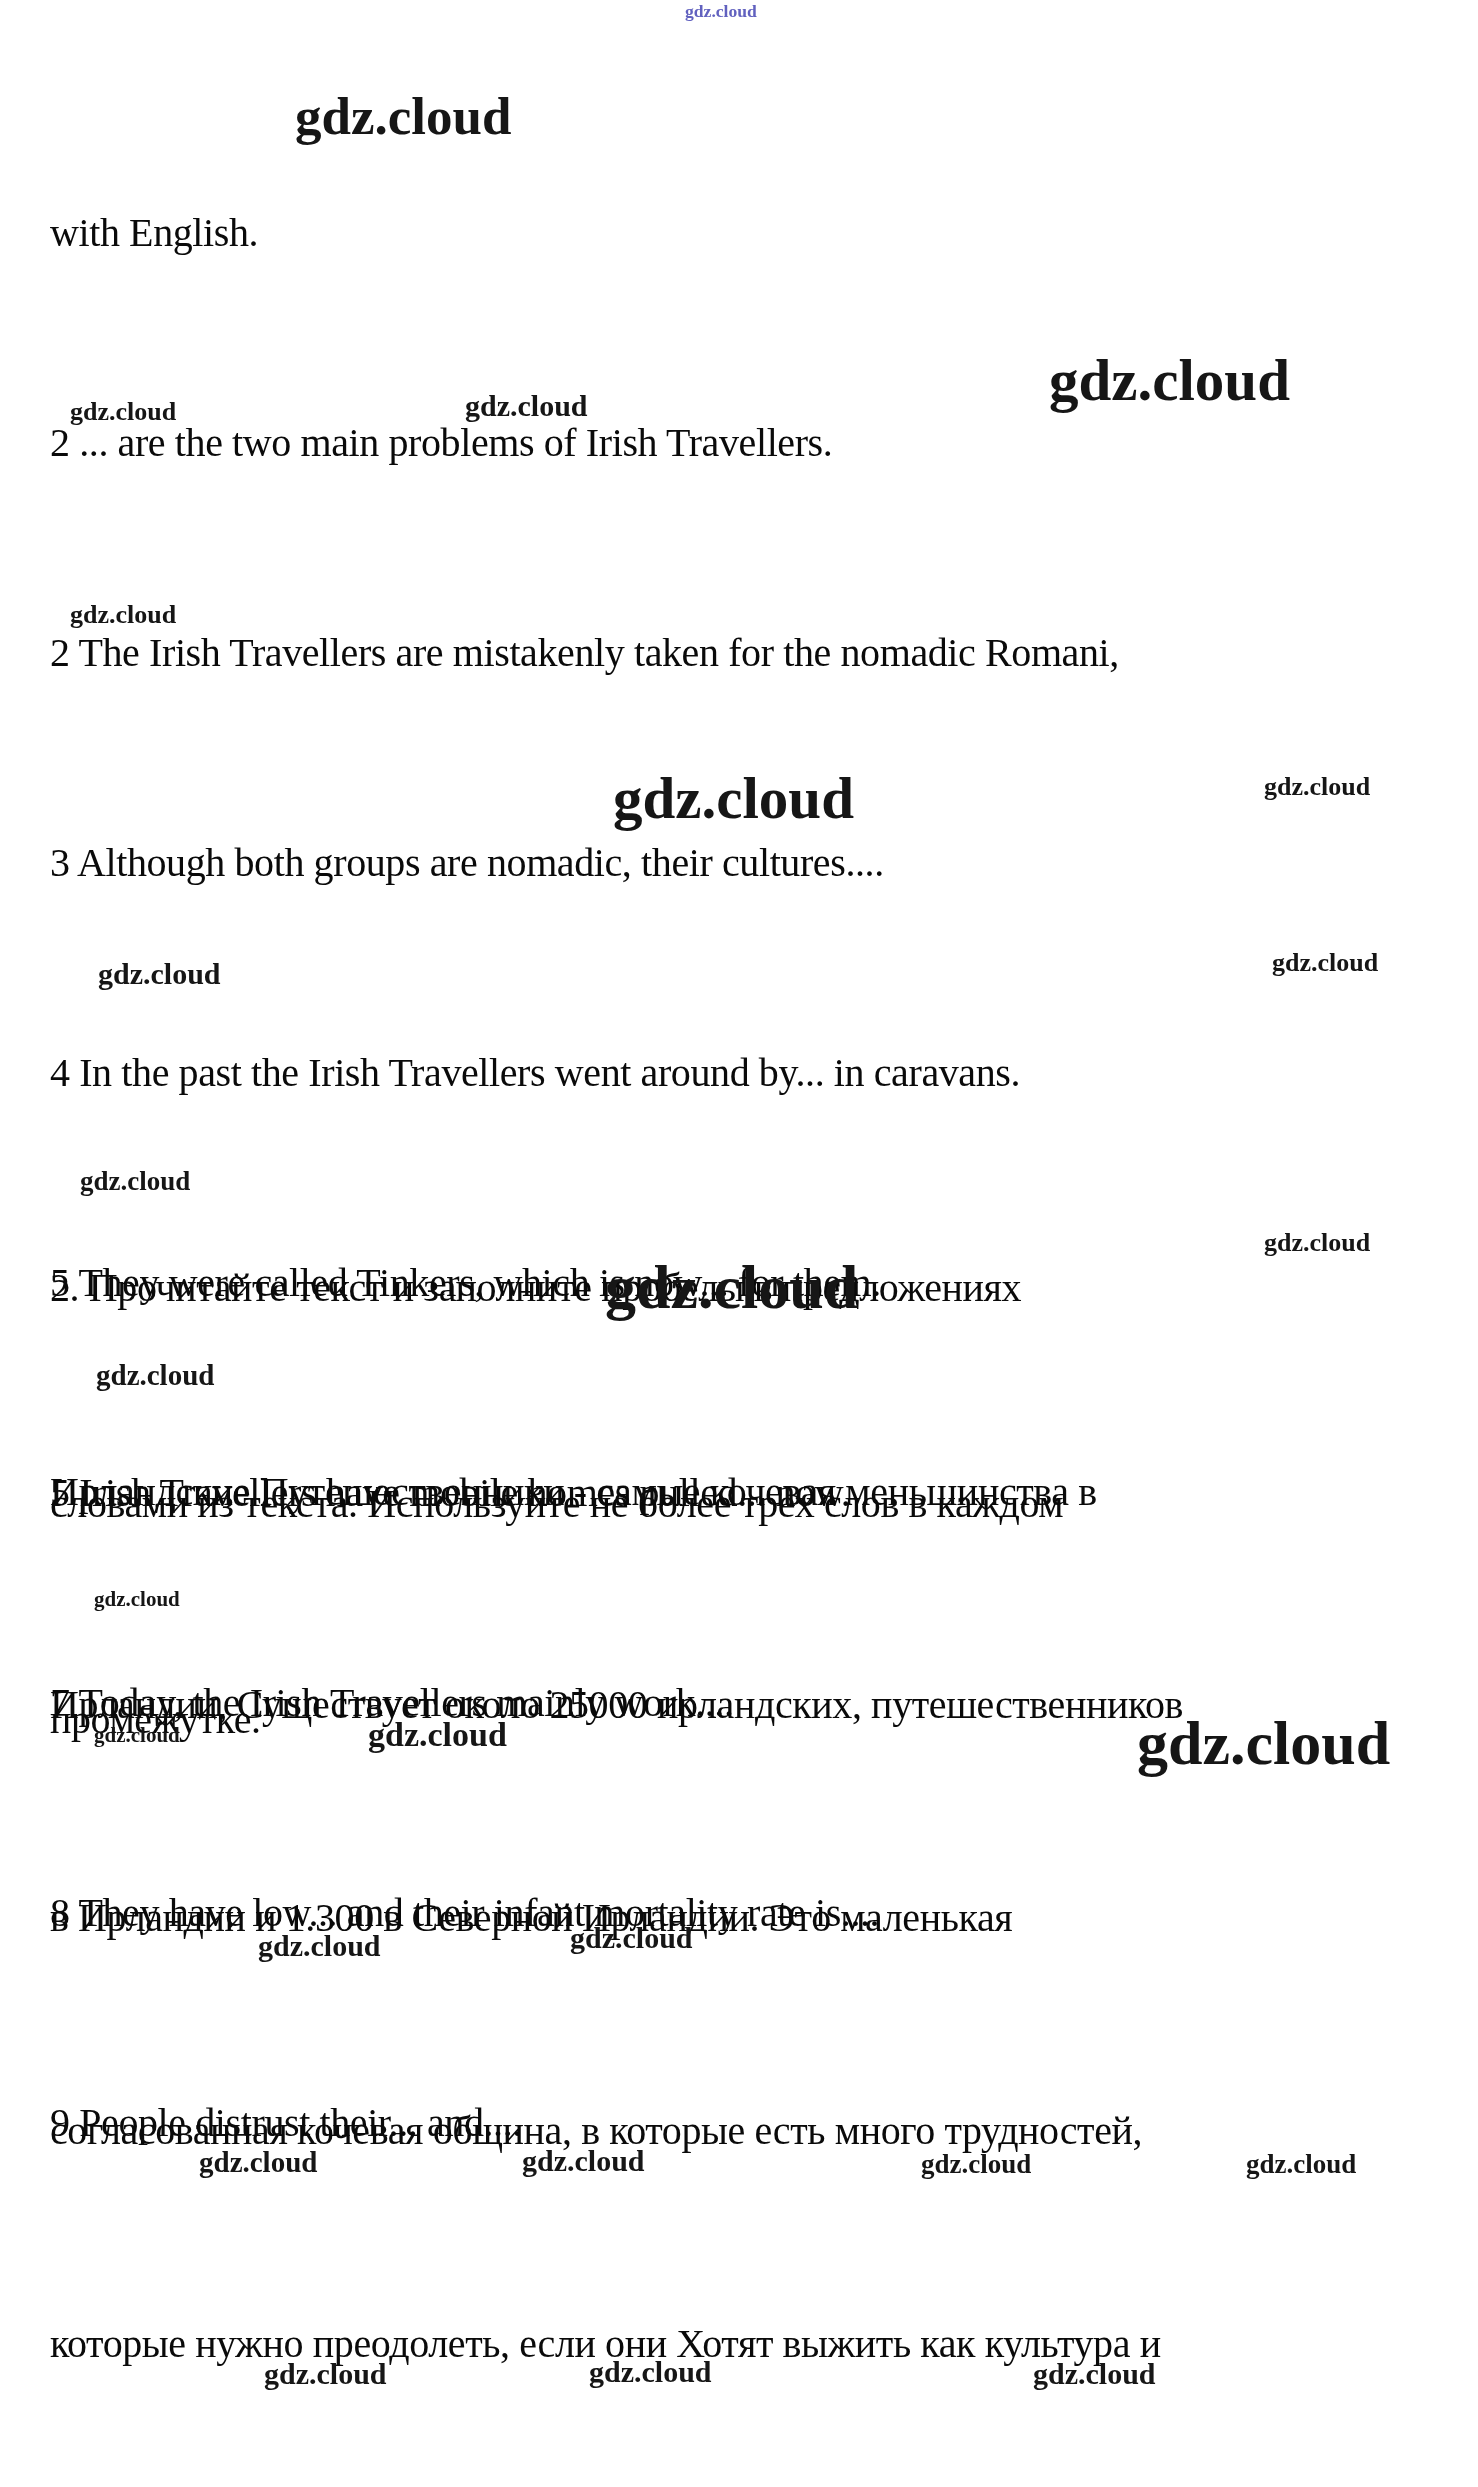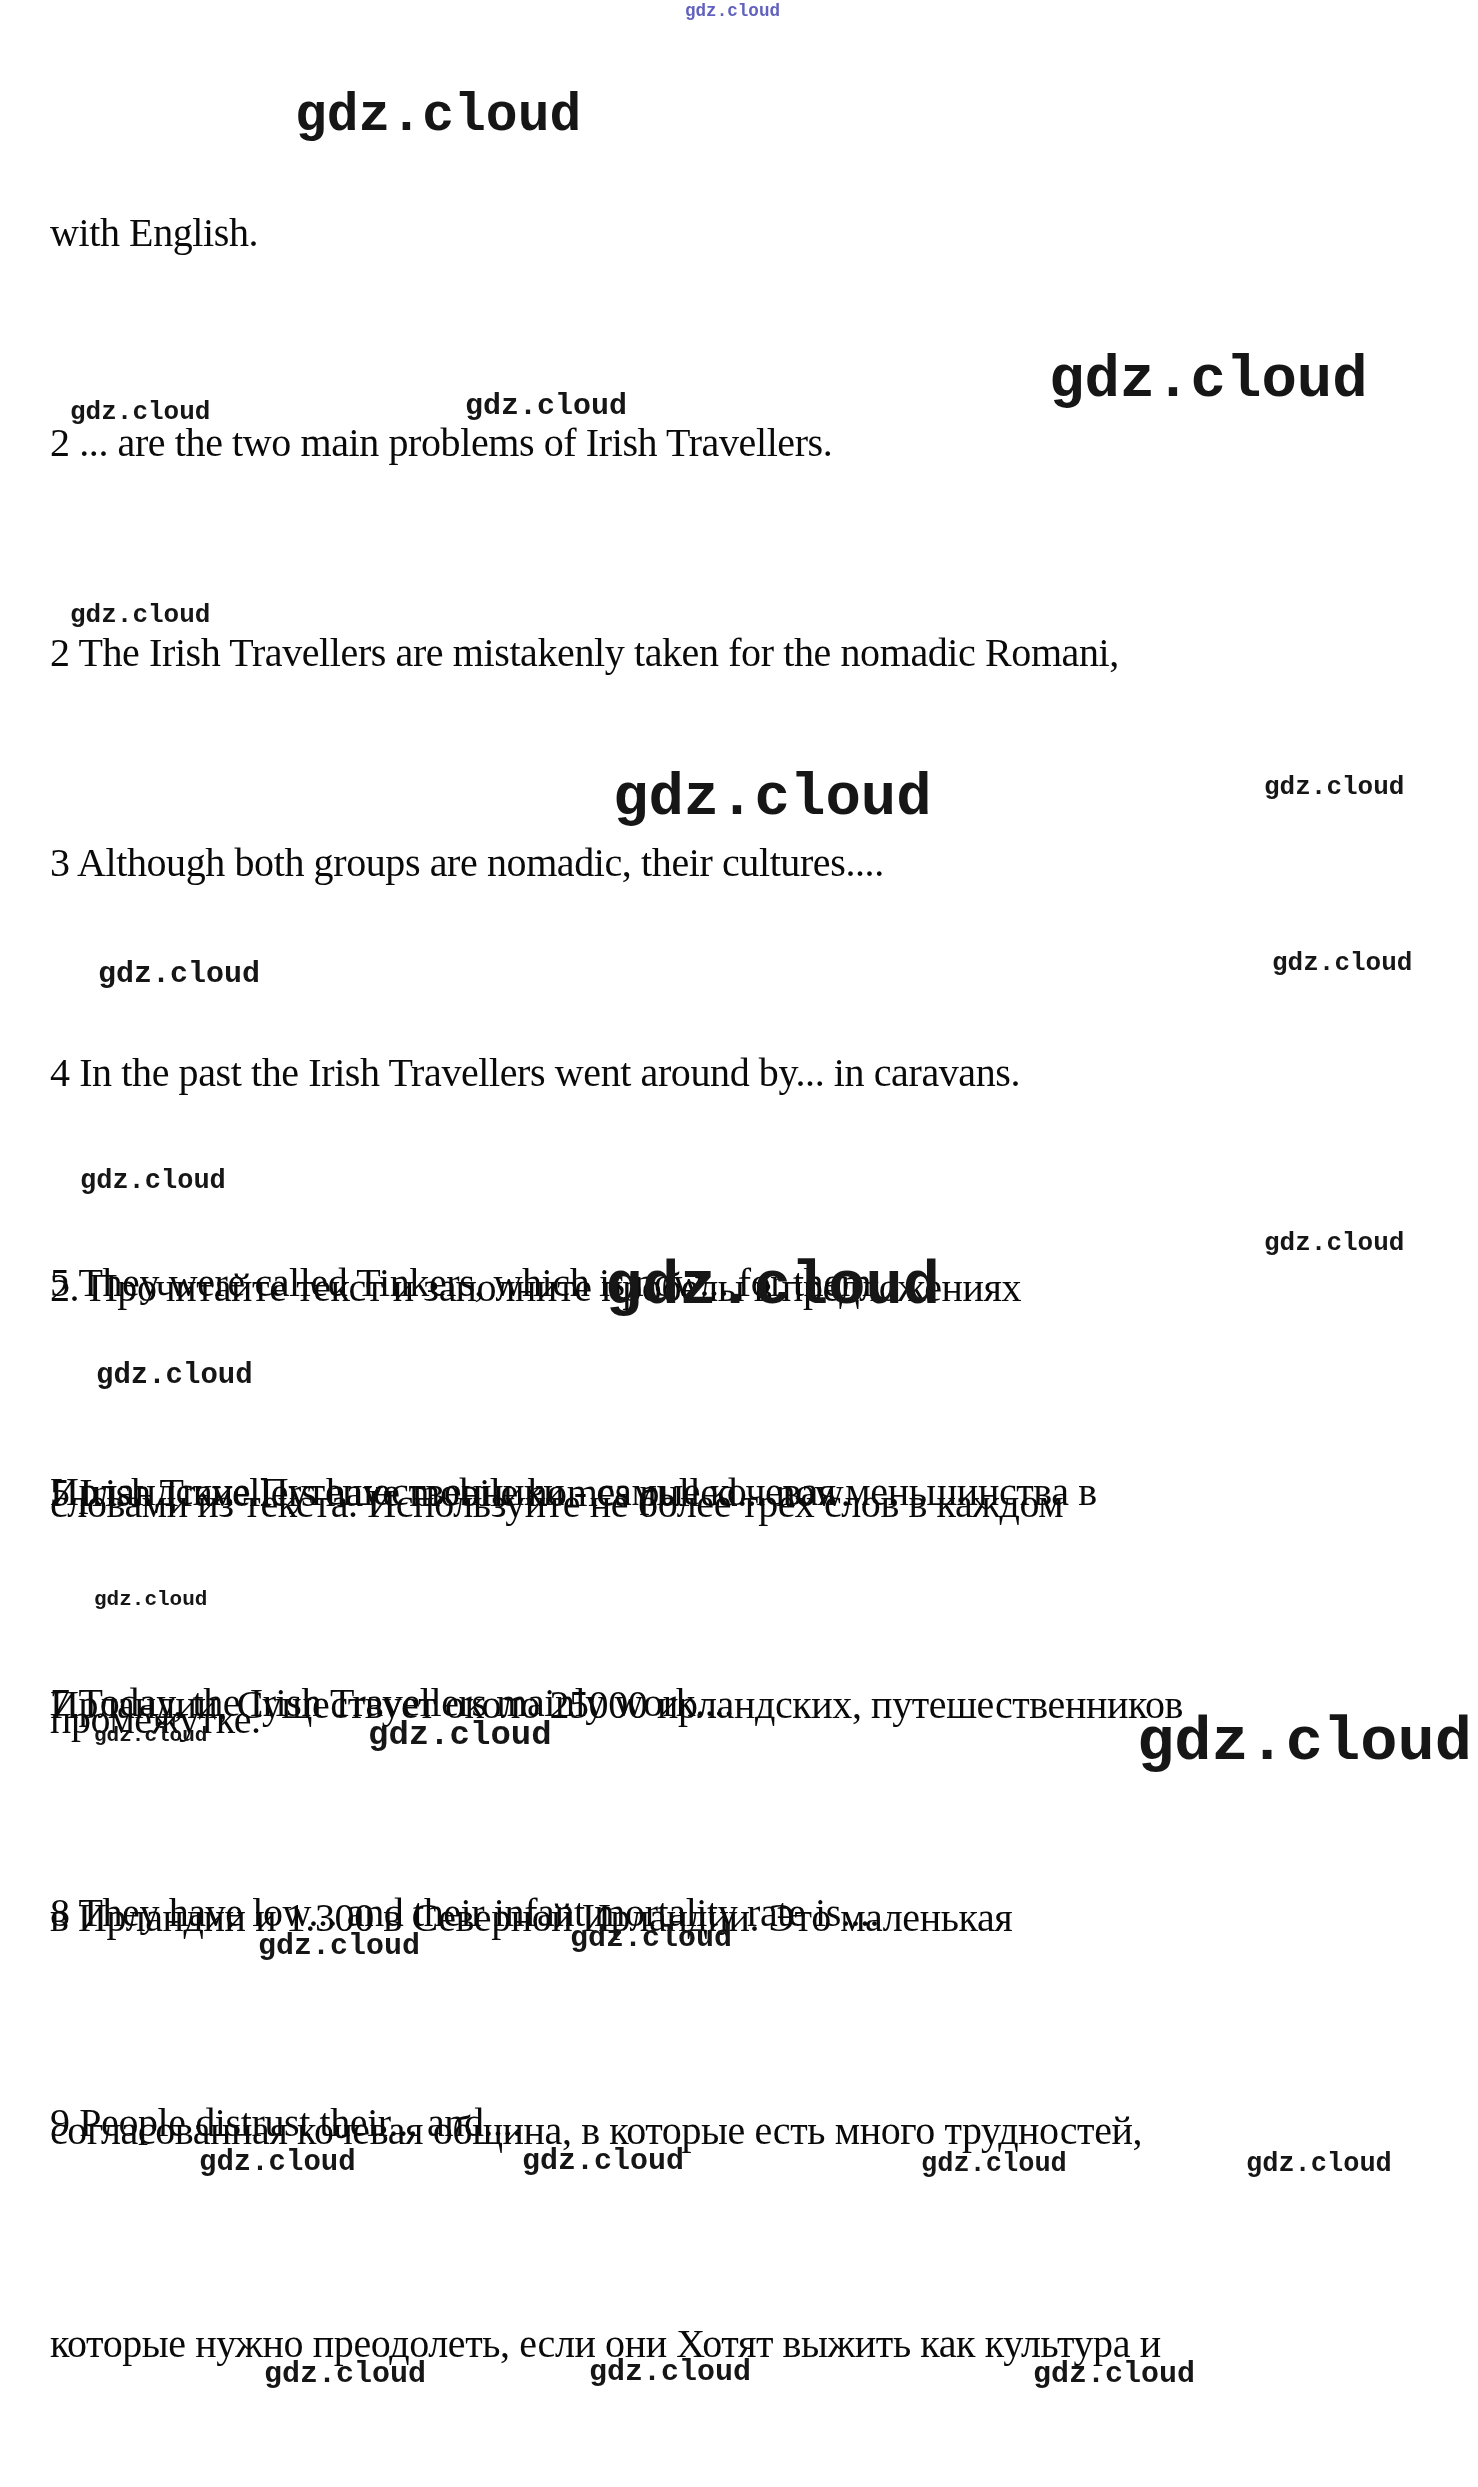--- a/index.html
+++ b/index.html
@@ -29,21 +29,21 @@
     line-height:72px;
     font-weight:normal;
   }
   #ex2-paragraph{
     top:1314px;
     font-size:40px;
     line-height:71px;
   }
   .wm{
     position:absolute;
-    font-family:Liberation Mono, monospace;
+    font-family:Liberation Serif, serif;
     font-weight:bold;
     color:#161616;
     white-space:nowrap;
     line-height:1;
   }
   .wm-blue{
     color:#4646b4;
     font-weight:600;
     opacity:0.85;
   }

